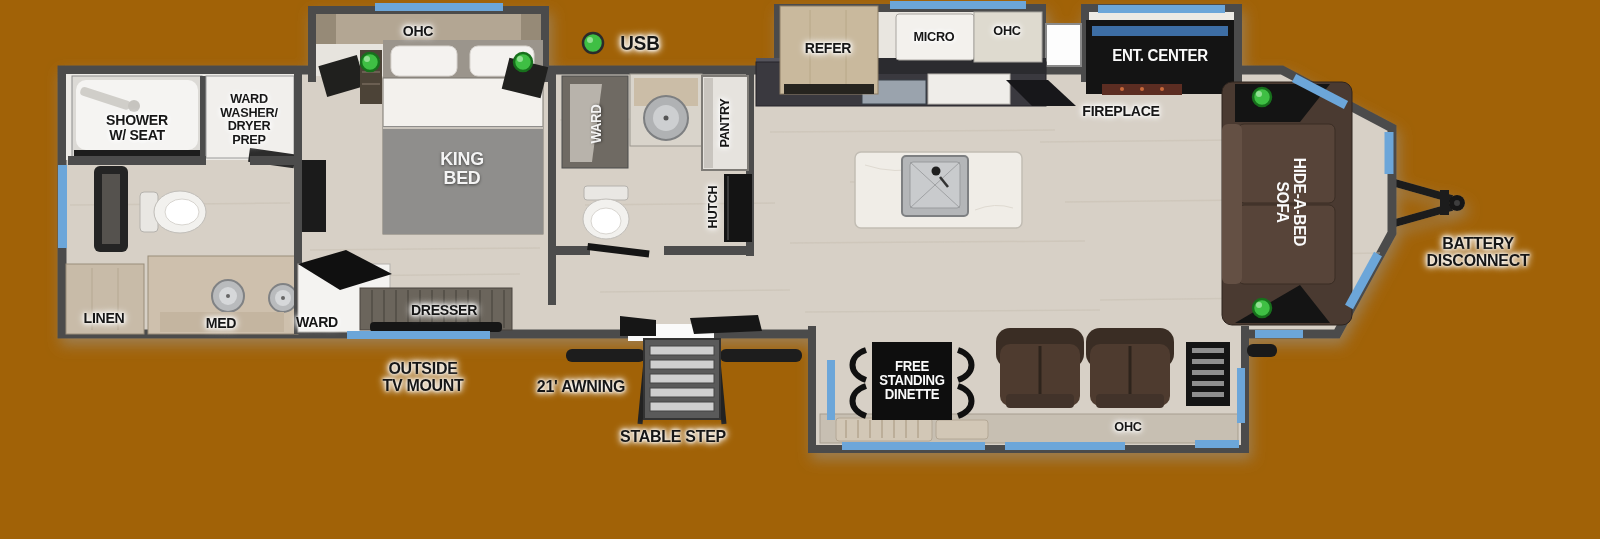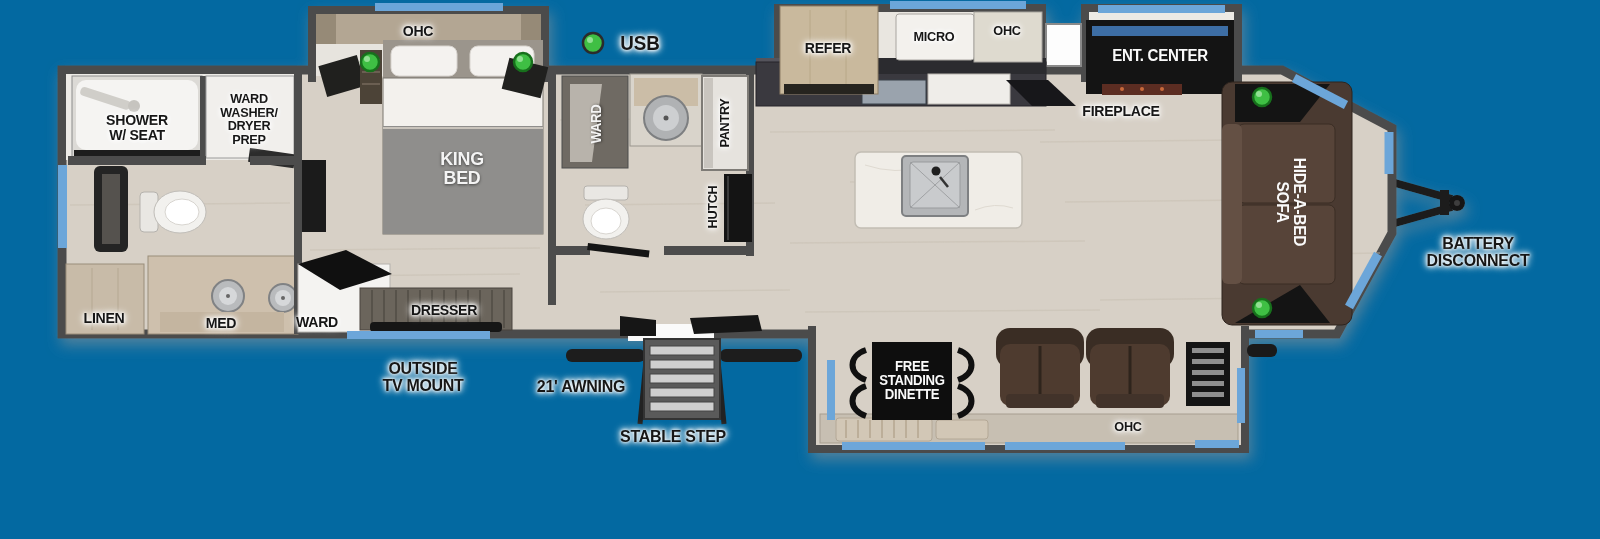--- a/index.html
+++ b/index.html
@@ -1,16 +1,16 @@
 <!DOCTYPE html>
 <html><head>
 <meta charset="utf-8">
 <style>
   html,body{margin:0;padding:0;background:#ffffff;}
-  #stage{position:relative;width:1600px;height:539px;background:#0369a1;overflow:hidden;
+  #stage{position:relative;width:1600px;height:539px;background:#a16207;overflow:hidden;
          font-family:"Liberation Sans",sans-serif;}
   #plan-svg{position:absolute;left:0;top:0;}
   .lbl{position:absolute;transform:translate(-50%,-50%) scaleX(.94);
        font-weight:700;font-size:15px;line-height:1.0;color:#161616;text-align:center;
        letter-spacing:-0.3px;white-space:pre-line;
        text-shadow:0 0 3px #fff,0 0 5px #fff,0 0 8px #fff,0 0 10px rgba(255,255,255,.95);}
   .lbl.small{font-size:13.5px;}
   .lbl.big{font-size:17px;}
   .lbl.white{color:#f4f4f4;text-shadow:0 1px 3px rgba(0,0,0,.55);}
   .lbl.on-black{color:#fafafa;text-shadow:none;}

